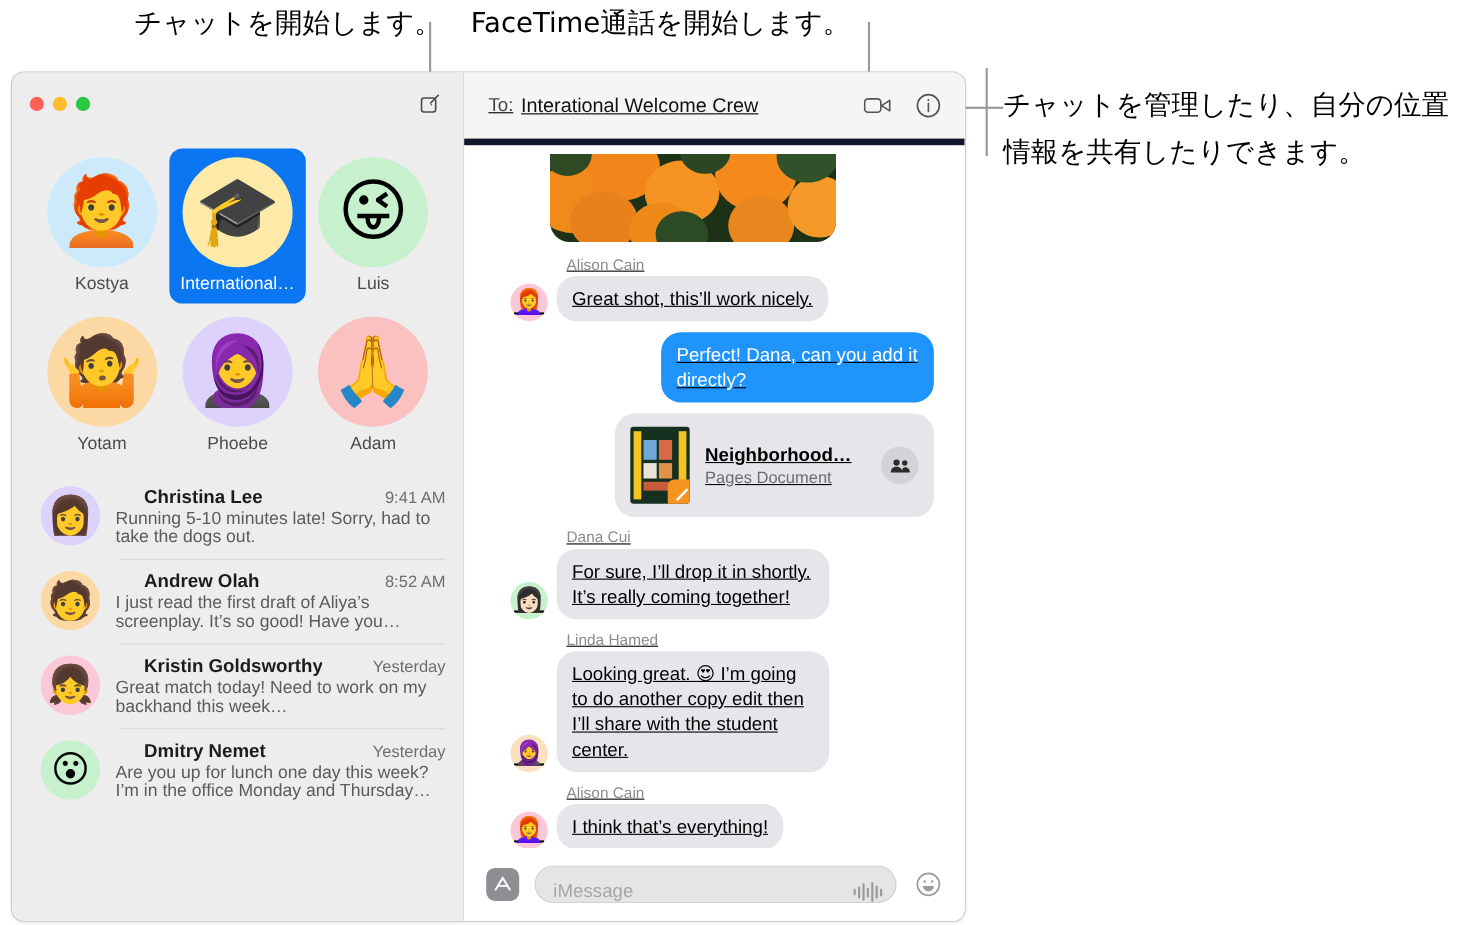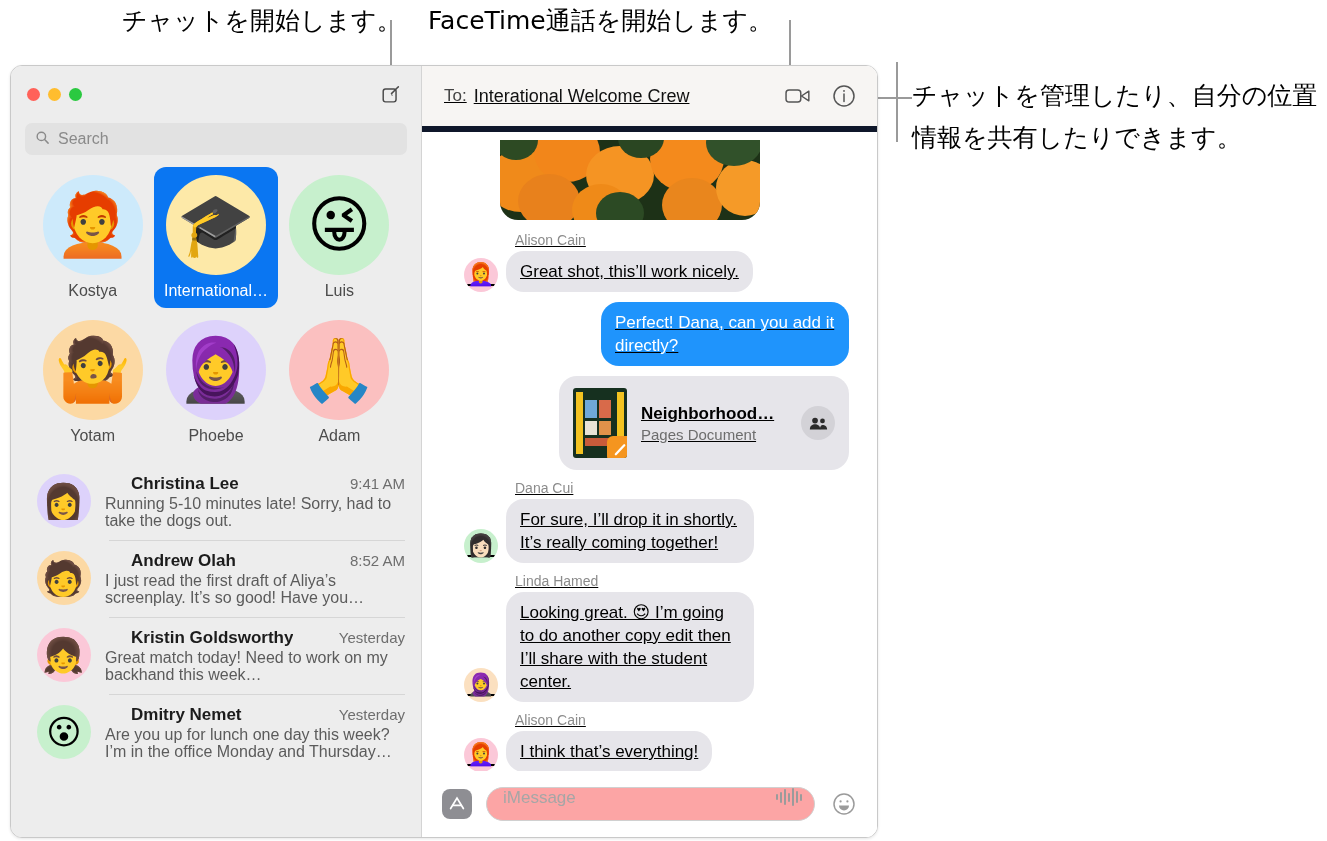--- a/index.html
+++ b/index.html
@@ -280,24 +280,24 @@
     width: 30px; height: 30px; border-radius: 8px;
     background: #8e8e93;
     display: flex; align-items: center; justify-content: center;
     cursor: pointer; flex: none;
   }
   .imsg-field {
     flex: 1;
     height: 34px;
     border: 1px solid #d0d0d0;
     border-radius: 17px;
-    display: flex; align-items: flex-start;
+    display: flex; align-items: flex-end;
     padding: 0 12px 0 16px;
     gap: 8px;
-    background: #fca5a5;
+    background: #e5e5e5;
   }
   .imsg-field input {
     border: 0; outline: none; background: transparent;
     font-size: 17px; color: #333; width: 100%;
     font-family: "Liberation Sans", sans-serif;
   }
   .imsg-field input::placeholder { color: #a6a6a6; }
   .emoji-btn {
     width: 30px; height: 30px; flex: none;
     display: flex; align-items: center; justify-content: center;
@@ -334,31 +334,20 @@
         </div>
         <div class="compose-btn">
           <svg width="22" height="22" viewBox="0 0 24 24" fill="none" stroke="#4a4a4a" stroke-width="1.6">
             <rect x="3.5" y="5.5" width="14" height="14" rx="2.5"></rect>
             <path d="M12.5 10.5 L20 3" stroke-linecap="round"></path>
             <path d="M13 13.2 L12.2 11.2 L14.2 12" fill="#4a4a4a" stroke="none"></path>
           </svg>
         </div>
       </div>
 
-      <div class="search-wrap">
-        <div class="search-box">
-          <span>
-            <svg width="15" height="15" viewBox="0 0 20 20" fill="none" stroke="#8a8a8a" stroke-width="1.9">
-              <circle cx="8.5" cy="8.5" r="5.6"></circle>
-              <path d="M12.8 12.8 L17.5 17.5" stroke-linecap="round"></path>
-            </svg>
-          </span>
-          <input type="text" placeholder="Search" value="" style="">
-        </div>
-      </div>
 
       <div class="pinned">
         <div class="pin">
           <div class="av" style="background: rgb(205, 234, 251);">🧑‍🦰</div>
           <div class="nm">Kostya</div>
         </div>
         <div class="pin selected">
           <div class="av" style="background: rgb(253, 233, 168);">🎓</div>
           <div class="nm">International…</div>
         </div>

